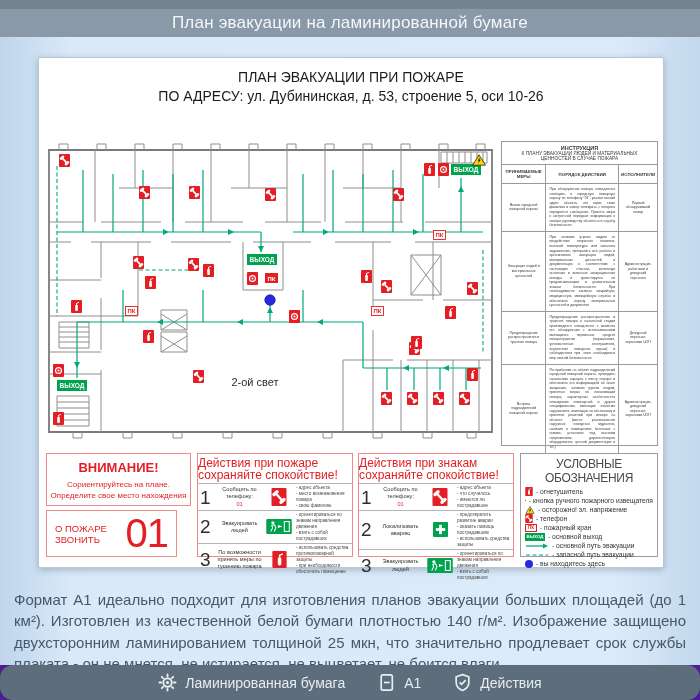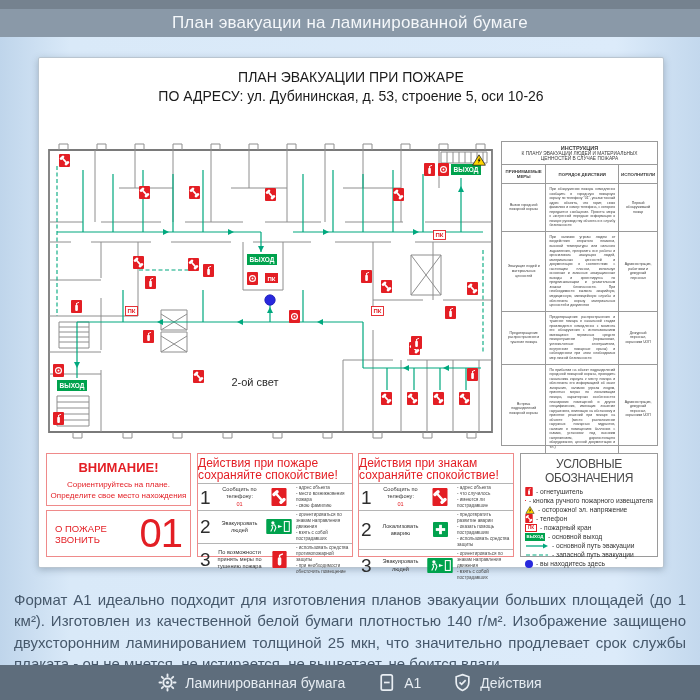--- a/index.html
+++ b/index.html
@@ -53,21 +53,21 @@
   .instr-row>.c1,.instr-row>.c3{display:flex;align-items:center;justify-content:center;text-align:center;}
   .instr-row>.c2{text-align:justify;}
   .r1>div{min-height:47px;} .r2>div{min-height:69px;}
   .r3>div{min-height:53px;} .r4>div{min-height:86px;border-bottom:none;}
 
   
   .attn1{position:absolute;left:7px;top:395px;width:145px;height:53px;
     border:1px solid #ef8a8a;box-sizing:border-box;color:#e31e24;text-align:center;padding-top:6px;}
   .attn1 .a1{font-size:13px;font-weight:700;margin-bottom:4px;}
   .attn1 .a2{font-size:8px;line-height:11px;}
-  .attn2{position:absolute;left:7px;top:452px;width:145px;height:47px;
+  .attn2{position:absolute;left:7px;top:452px;width:131px;height:47px;
     border:1px solid #ef8a8a;box-sizing:border-box;color:#e31e24;
     display:flex;align-items:center;justify-content:space-between;padding:16px 8px;}
   .attn2 .call{font-size:9.5px;width:72px;text-align:left;}
   .attn2 .big{font-size:40px;font-weight:400;letter-spacing:-1px;}
 
   .actbox{position:absolute;top:395px;width:156px;height:104px;
     border:1px solid #ef8a8a;box-sizing:border-box;background:#fff;}
   .actbox.fire{left:158px;} .actbox.accident{left:319px;}
   .act-title{color:#e31e24;font-weight:400;font-size:12px;line-height:12px;
     text-align:left;padding:3px 0 2px;}
@@ -90,21 +90,21 @@
   .lg-exit{width:20px;height:8px;background:#00a24d;color:#fff;font-size:4.4px;
     font-weight:700;text-align:center;line-height:8px;flex:0 0 auto;}
   .lg-dot{width:8px;height:8px;border-radius:50%;background:#2828dd;flex:0 0 auto;}
 
   
   .desc{position:absolute;left:14px;top:552px;width:672px;margin:0;
     font-size:15px;line-height:1.43;color:#46586b;text-align:justify;}
 
   
   .footer{position:absolute;left:0;top:665px;width:700px;height:35px;
-    background:#5e6d7c;display:flex;align-items:center;justify-content:center;gap:32px;}
+    background:#5e6d7c;display:flex;align-items:center;justify-content:center;gap:32px;border-radius:13px;}
   .f-item{display:flex;align-items:center;gap:8px;color:#e6ecf2;font-size:14px;}
 </style>
 </head>
 <body>
 
 <div class="page">
 
   <header class="topbar">
     <h1>План эвакуации на ламинированной бумаге</h1>
   </header>

